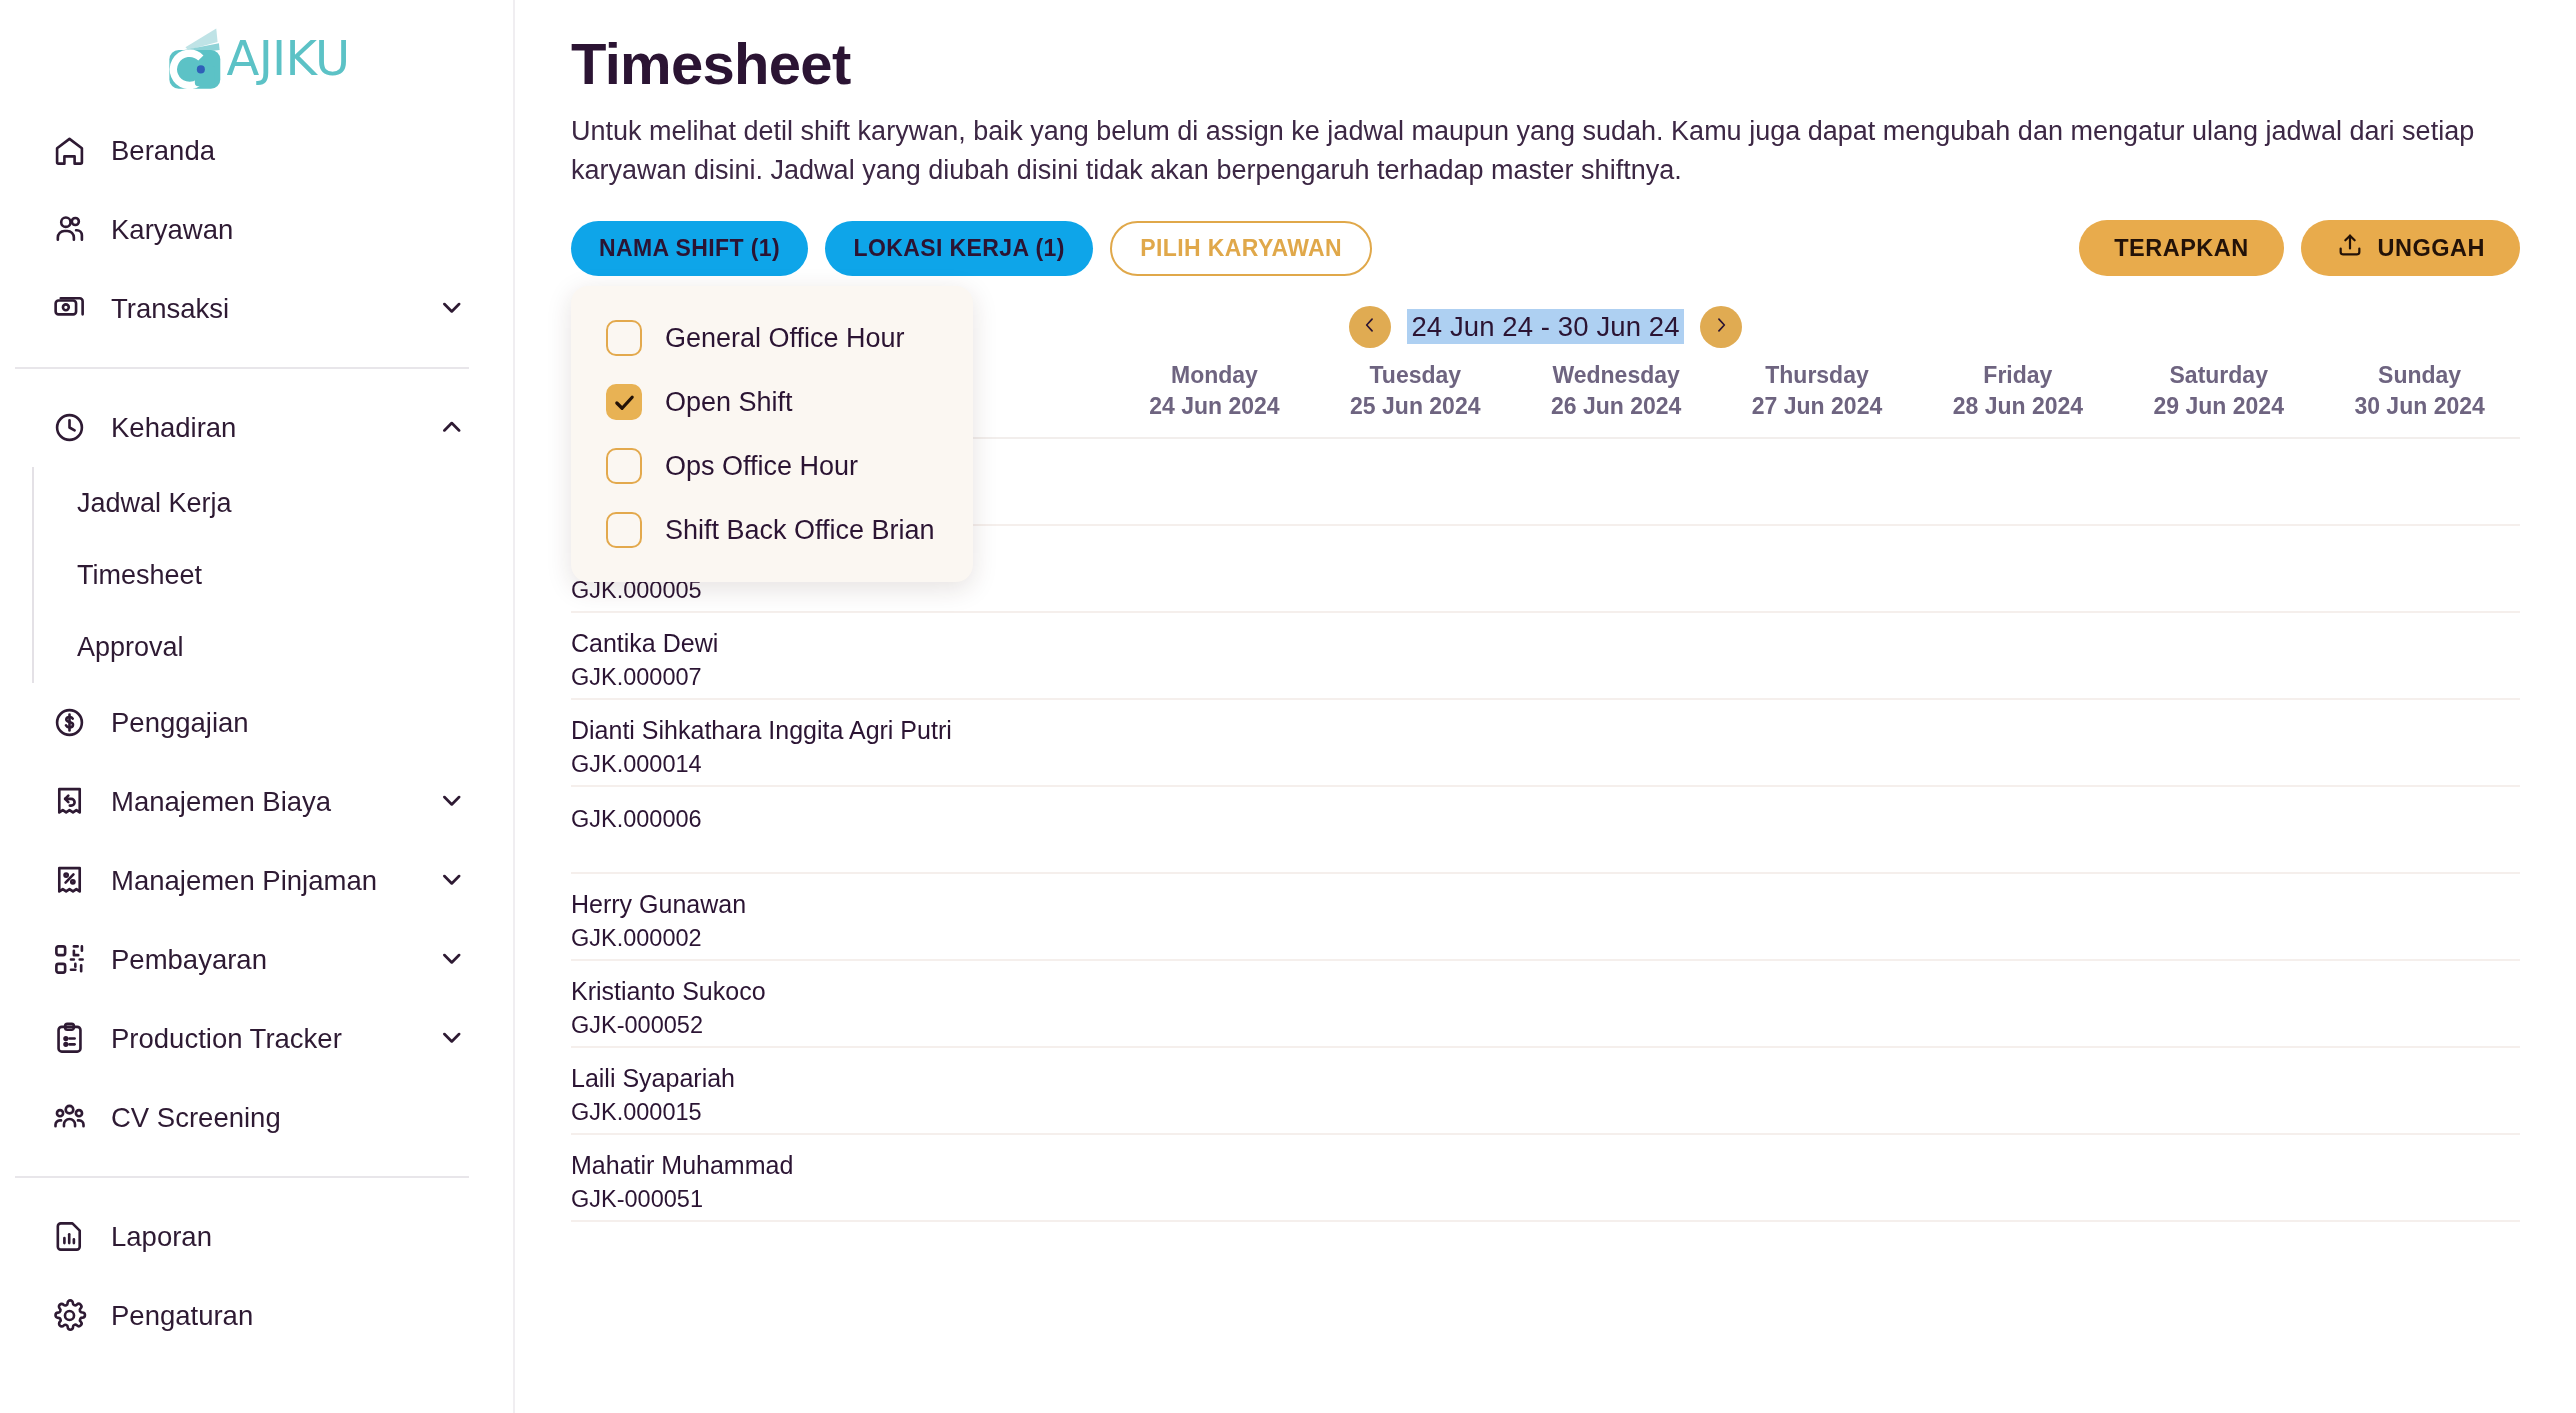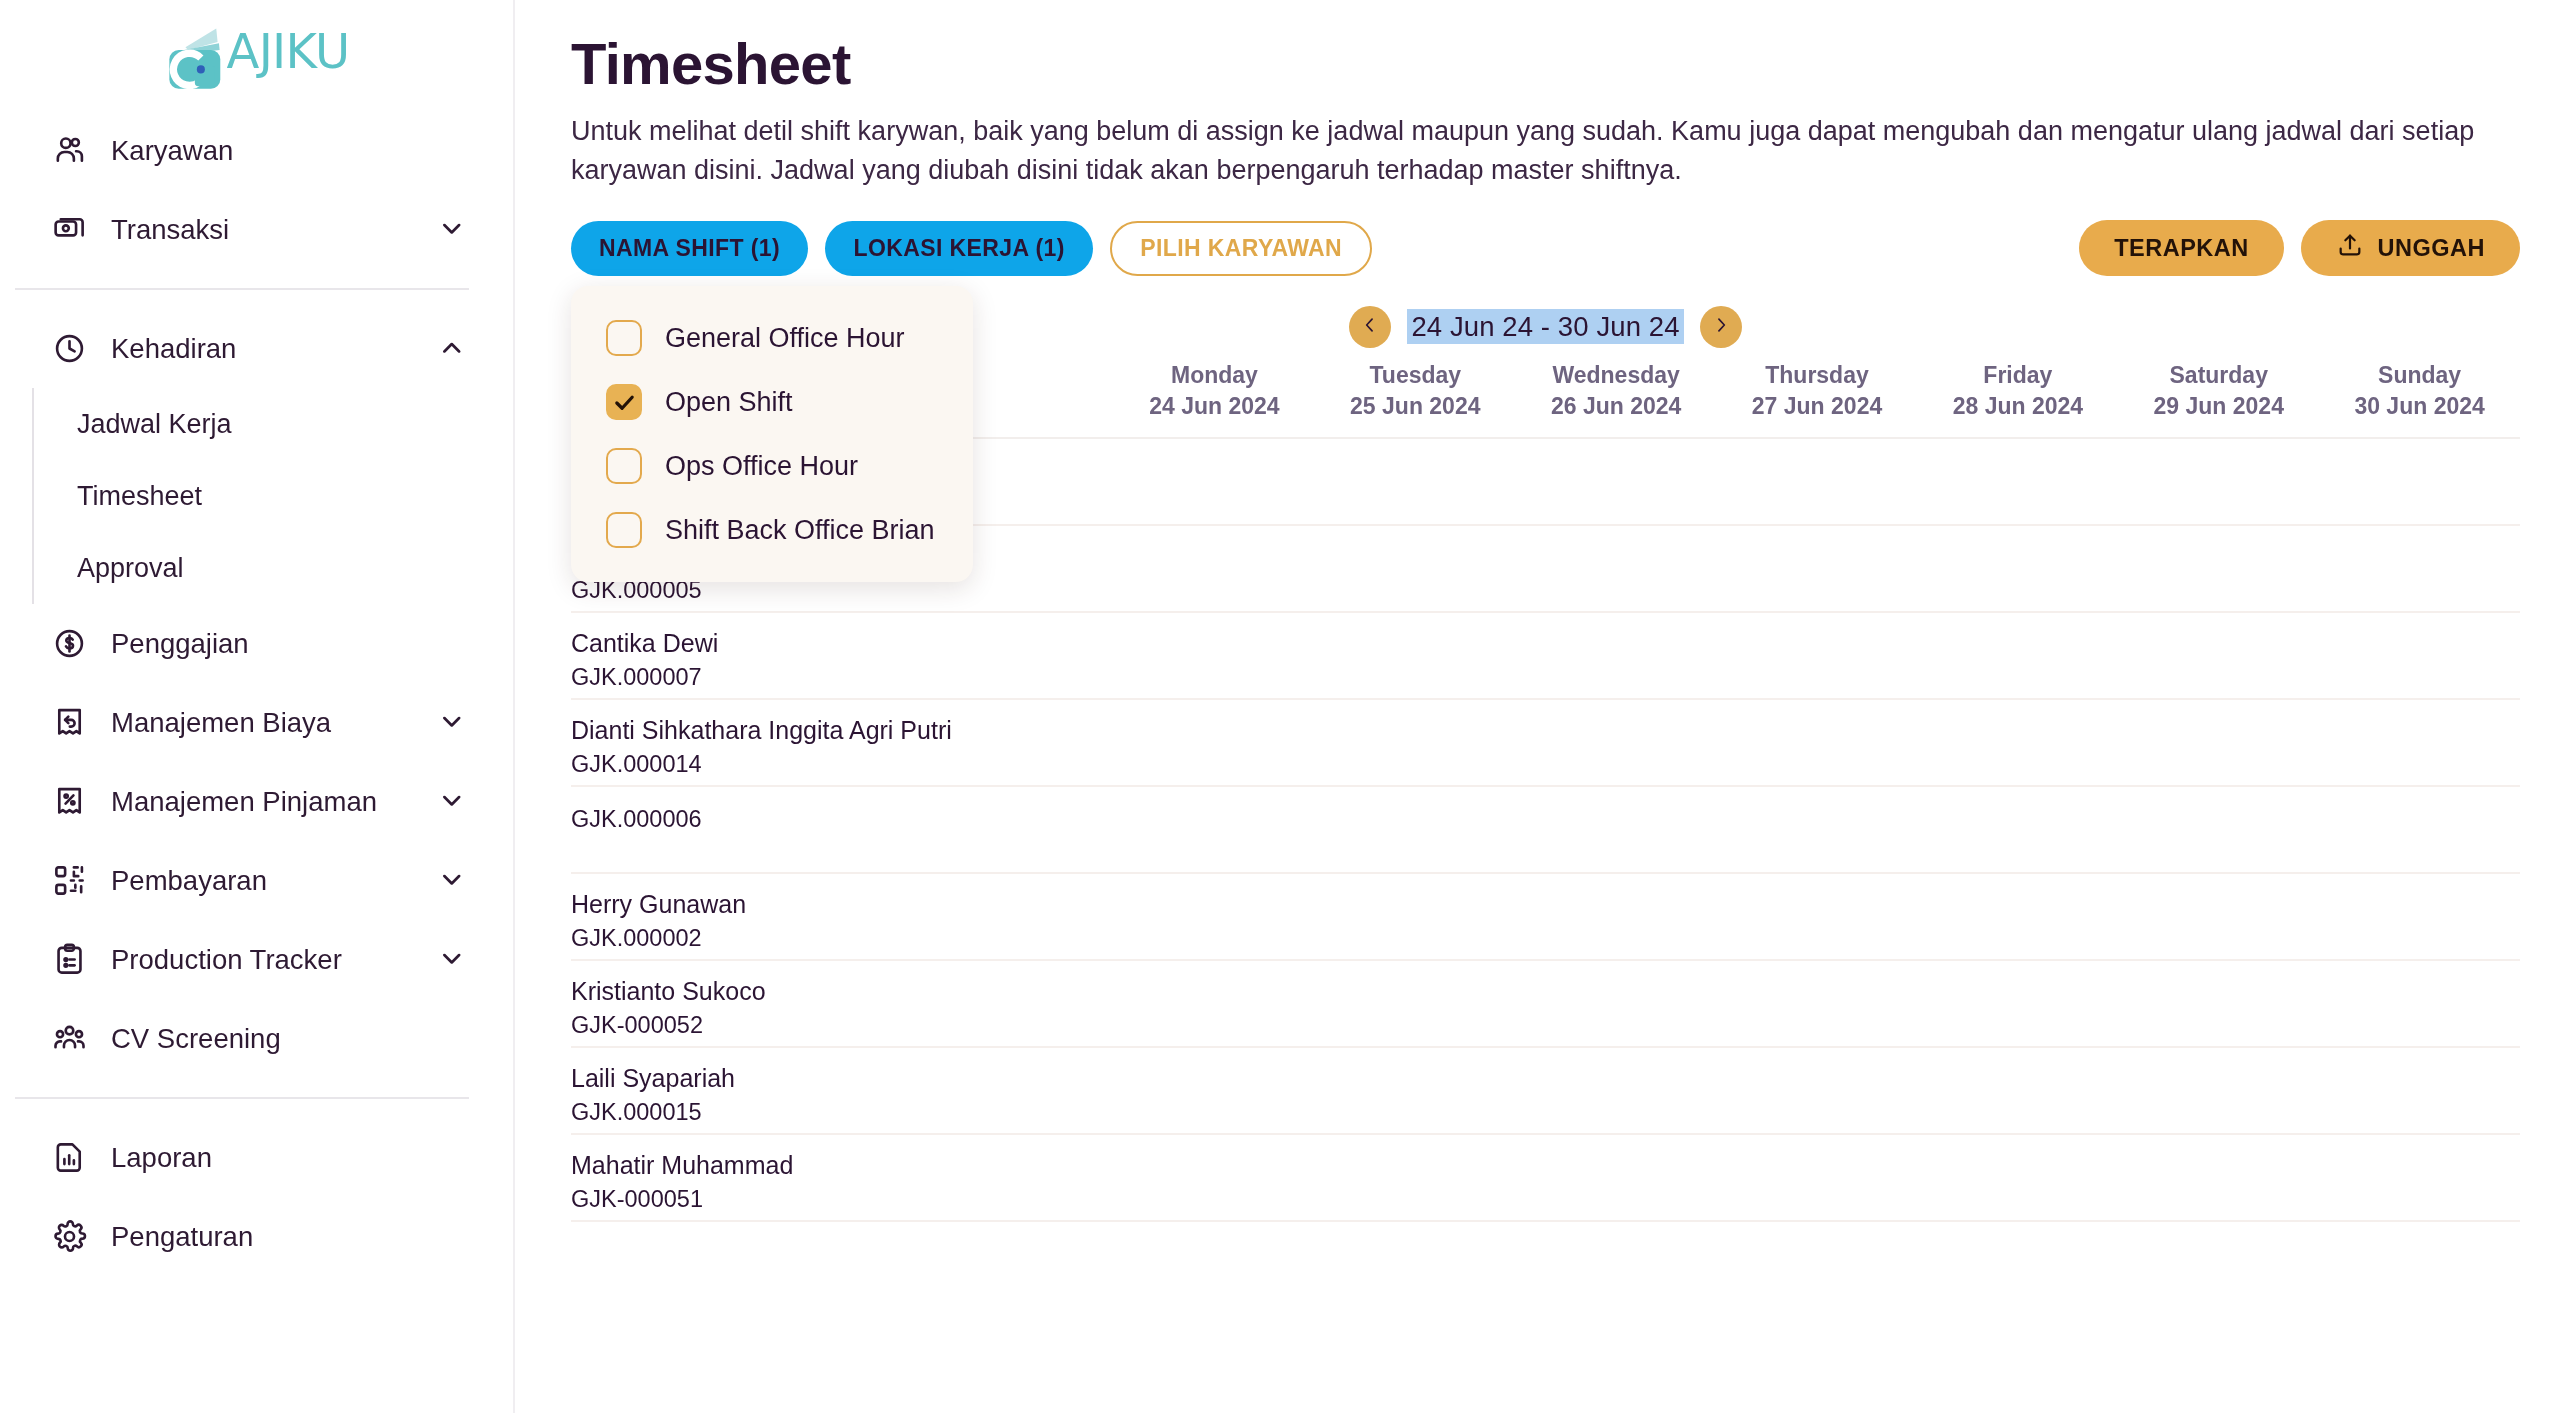--- a/index.html
+++ b/index.html
@@ -19,21 +19,21 @@
     box-shadow: 1.3px 0 5.4px rgba(0,0,0,0.035);
     position: relative;
     flex: 0 0 515px;
     overflow: hidden;
     padding-top: 4px;
   }
   .logo-wrap {
     height: 107px;
     display: flex; align-items: center; justify-content: center;
   }
-  .logo { display: flex; align-items: flex-start; height: 62px; }
+  .logo { display: flex; align-items: center; height: 62px; }
   .logo svg { display: block; }
   .logo-text {
     font-size: 48px; letter-spacing: -0.7px; font-weight: 400;
     color: #5cc2c6; line-height: 1; margin-left: -4px;
     font-family: "DejaVu Sans", sans-serif;
   }
 
   .nav { padding: 0 0 0 0; }
   .nav-item {
     display: flex; align-items: center;
@@ -203,20 +203,28 @@
           <rect x="46" y="58" width="30" height="30" rx="5" fill="#5cc2c6"></rect>
           <circle cx="55" cy="63" r="6" fill="#2f5fb8"></circle>
         </svg>
       </span>
       <span class="logo-text">AJIKU</span>
     </div>
   </div>
 
   <nav class="nav">
 
+    <div class="nav-item">
+      <span class="nav-icon">
+        <svg viewBox="0 0 24 24" fill="none" stroke="#2e1a33" stroke-width="1.8" stroke-linecap="round" stroke-linejoin="round">
+          <path d="M3.5 10.5 12 4l8.5 6.5V20a1 1 0 0 1-1 1h-4v-5h-7v5h-4a1 1 0 0 1-1-1z"></path>
+        </svg>
+      </span>
+      <span class="label">Beranda</span>
+    </div>
 
     <div class="nav-item">
       <span class="nav-icon">
         <svg viewBox="0 0 24 24" fill="none" stroke="#2e1a33" stroke-width="1.8" stroke-linecap="round" stroke-linejoin="round">
           <circle cx="9.5" cy="7" r="3.2"></circle>
             <circle cx="16" cy="6.5" r="2.4"></circle>
           <path d="M4 19v-1.5A4.5 4.5 0 0 1 8.5 13h2A4.5 4.5 0 0 1 15 17.5V19"></path>
           <path d="M16.5 12.5h.5a3.5 3.5 0 0 1 3.5 3.5V19"></path>
         </svg>
       </span>

